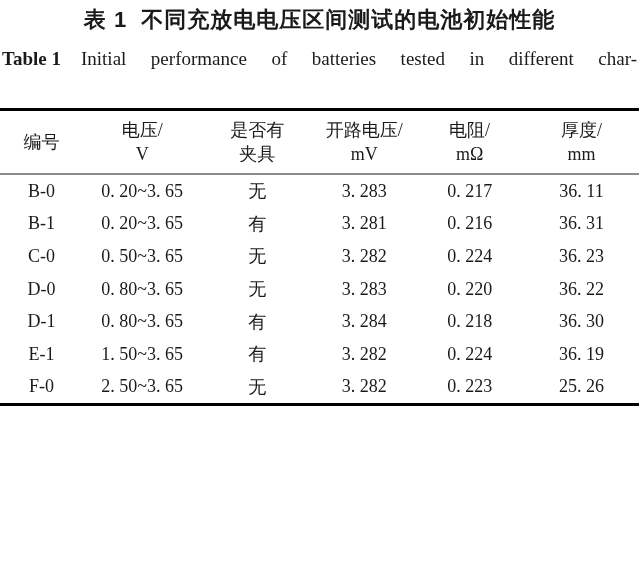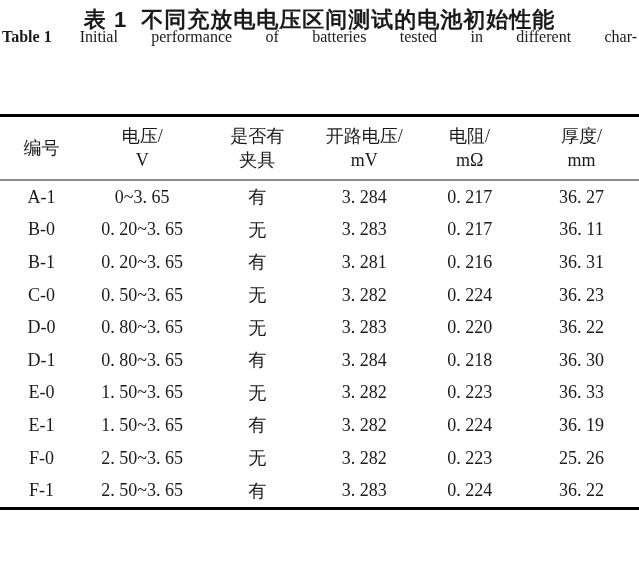--- a/index.html
+++ b/index.html
@@ -14,33 +14,33 @@
   .page{position:relative;width:639px;height:586px;}
 
   
   .zh-title{
     position:absolute;top:5px;left:0;width:639px;text-align:center;
     font-family:"Liberation Sans","DejaVu Sans",sans-serif;
     font-weight:700;font-size:22px;letter-spacing:1px;white-space:nowrap;
   }
   .zh-title .zh-text{margin-left:14px;}
   .en-caption-line1{
-    position:absolute;top:28px;left:2px;right:2px;display:flex;
-    font-size:16px;white-space:nowrap;gap:8px;
+    position:absolute;top:48px;left:2px;right:2px;display:flex;
+    font-size:19px;white-space:nowrap;
   }
   .en-caption-line1 .en-label{font-weight:700;margin-right:20px;flex:0 0 auto;}
   .en-caption-line1 .en-rest{flex:1 1 auto;text-align:justify;text-align-last:justify;}
   .en-caption-line2{
     position:absolute;top:85px;left:88px;font-size:19.5px;
     word-spacing:4px;white-space:nowrap;
   }
 
   
   table.perf{
-    position:absolute;top:114px;left:0;width:639px;
+    position:absolute;top:108px;left:0;width:639px;
     border-collapse:collapse;table-layout:fixed;
     border-top:3px solid var(--rule-heavy);
     border-bottom:3px solid var(--rule-heavy);
   }
   table.perf th{
     height:62px;vertical-align:middle;text-align:center;
     font-weight:400;font-size:18px;padding:0;
     border-bottom:2px solid var(--rule-light);
     white-space:nowrap;overflow:visible;
   }
@@ -96,28 +96,20 @@
             <div class="h-line">mΩ</div>
           </th>
         <th>
             <div class="h-line">厚度/</div>
             <div class="h-line">mm</div>
           </th>
       </tr>
     </thead>
     <tbody>
       <tr>
-        <td>A-1</td>
-        <td>0~3. 65</td>
-        <td>有</td>
-        <td>3. 284</td>
-        <td>0. 217</td>
-        <td>36. 27</td>
-      </tr>
-      <tr>
         <td>B-0</td>
         <td>0. 20~3. 65</td>
         <td>无</td>
         <td>3. 283</td>
         <td>0. 217</td>
         <td>36. 11</td>
       </tr>
       <tr>
         <td>B-1</td>
         <td>0. 20~3. 65</td>
@@ -144,46 +136,30 @@
       </tr>
       <tr>
         <td>D-1</td>
         <td>0. 80~3. 65</td>
         <td>有</td>
         <td>3. 284</td>
         <td>0. 218</td>
         <td>36. 30</td>
       </tr>
       <tr>
-        <td>E-0</td>
-        <td>1. 50~3. 65</td>
-        <td>无</td>
-        <td>3. 282</td>
-        <td>0. 223</td>
-        <td>36. 33</td>
-      </tr>
-      <tr>
         <td>E-1</td>
         <td>1. 50~3. 65</td>
         <td>有</td>
         <td>3. 282</td>
         <td>0. 224</td>
         <td>36. 19</td>
       </tr>
       <tr>
         <td>F-0</td>
         <td>2. 50~3. 65</td>
         <td>无</td>
         <td>3. 282</td>
         <td>0. 223</td>
         <td>25. 26</td>
       </tr>
-      <tr>
-        <td>F-1</td>
-        <td>2. 50~3. 65</td>
-        <td>有</td>
-        <td>3. 283</td>
-        <td>0. 224</td>
-        <td>36. 22</td>
-      </tr>
     </tbody>
   </table>
 </div>
 
 </body></html>

